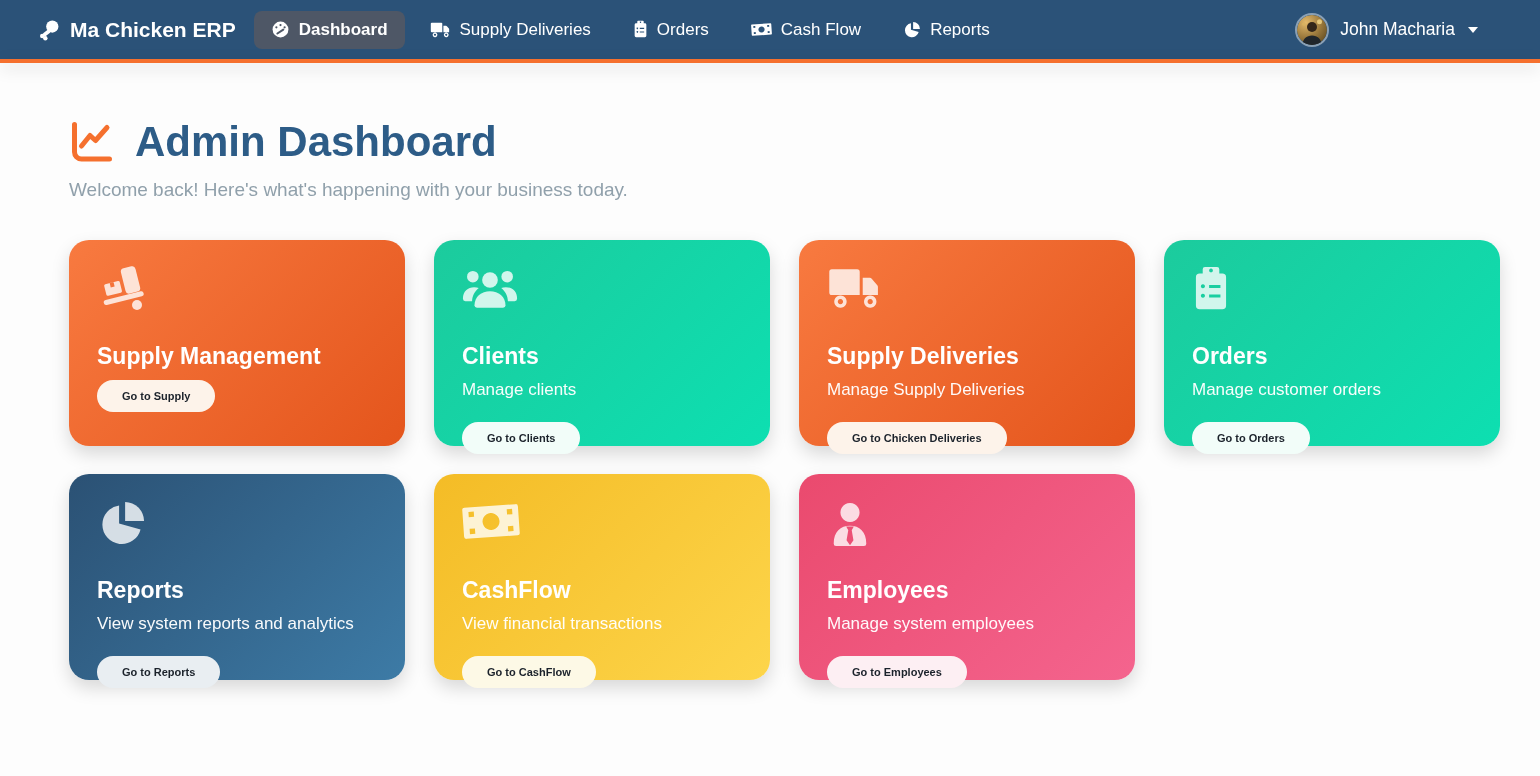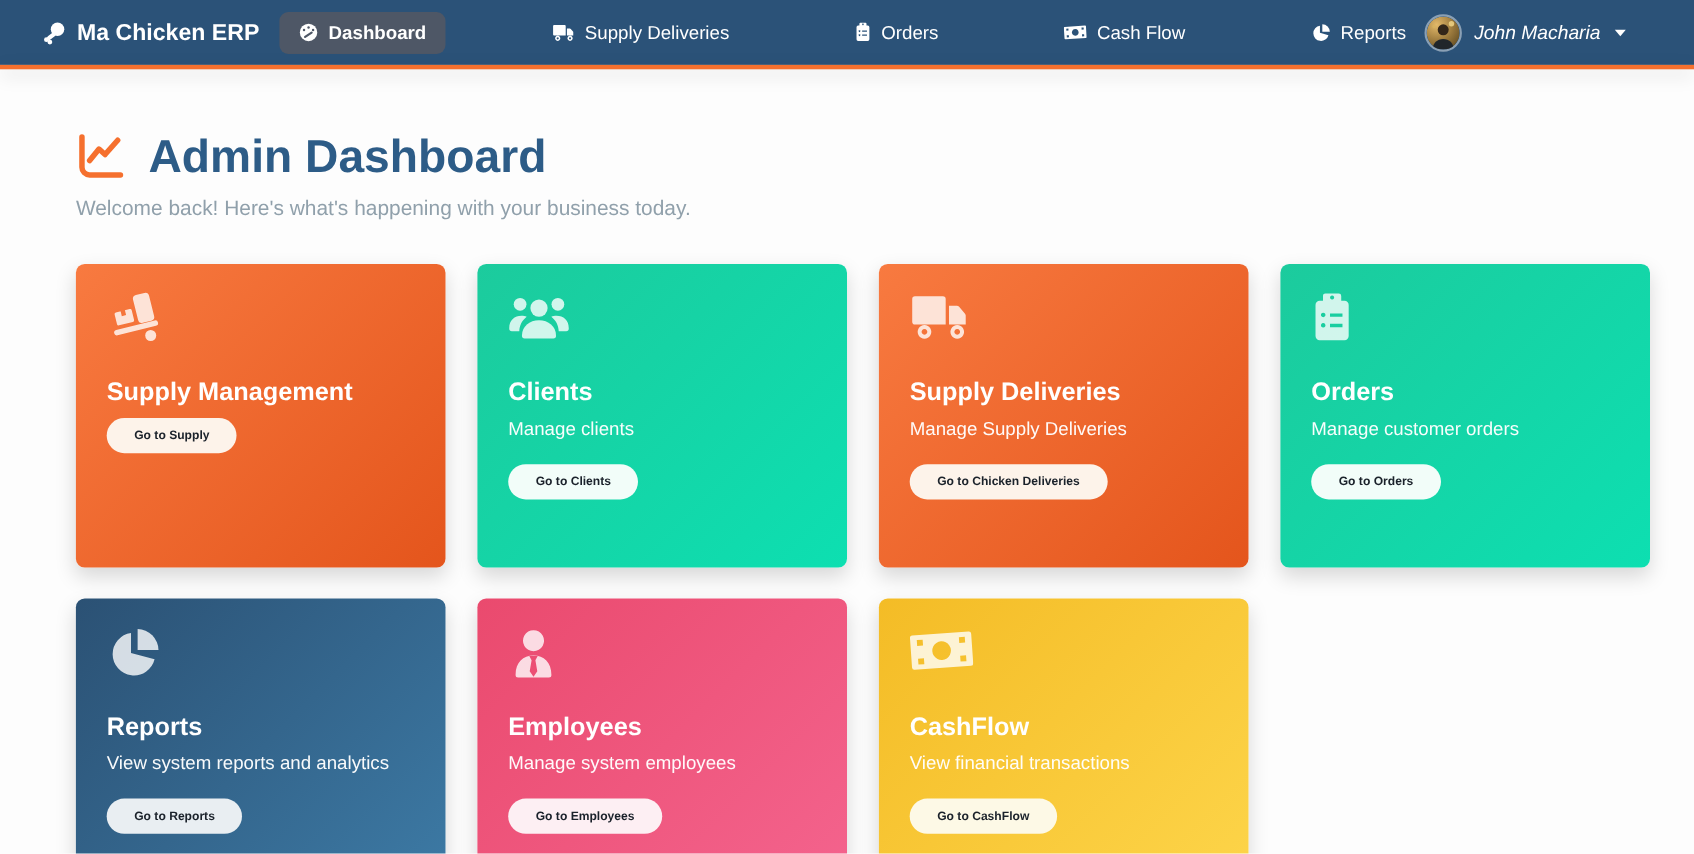--- a/index.html
+++ b/index.html
@@ -10,45 +10,45 @@
     background:var(--page-bg,#fdfdfd);
   }
 
   
   .navbar {
     height:59px; background:var(--navbar-bg,#2b5278);
     display:flex; align-items:center; padding:0 40px 0 38px;
   }
   .brand { display:flex; align-items:center; gap:10px; color:#fff;
            font-weight:bold; font-size:21px; margin-right:18px; cursor:pointer; white-space:nowrap;}
-  .nav-items { display:flex; align-items:center; gap:8px; flex:1;justify-content:space-between; }
+  .nav-items { display:flex; align-items:center; gap:8px; flex:1; }
   .nav-item { display:flex; align-items:center; gap:9px; color:#fff; font-size:17px;
               padding:9px 17px; border-radius:8px; cursor:pointer; white-space:nowrap; }
   .nav-item .nav-ico { display:flex; align-items:center; }
   .nav-item.active { background:var(--navbar-active-bg,#4e5766); font-weight:bold; }
   .user-menu { display:flex; align-items:center; gap:11px; color:#fff; font-size:17.5px;
-               margin-right:22px; cursor:pointer; white-space:nowrap;font-style:italic;}
+               margin-right:22px; cursor:pointer; white-space:nowrap;}
   .avatar { width:34px; height:34px; border-radius:50%; border:2px solid rgba(255,255,255,.45);
             overflow:hidden; flex:0 0 auto; }
   .avatar svg { display:block; }
   .caret-down { width:0; height:0; border-left:5px solid transparent; border-right:5px solid transparent;
                 border-top:6px solid #fff; margin-left:2px; }
 
   .accent-bar { height:4px; background:var(--accent-orange,#f5702e);
                 box-shadow:0 5px 16px rgba(0,0,0,.18); position:relative; z-index:2; }
 
   
   .content { padding:0 69px; position:relative; z-index:1; }
   .page-header { margin-top:55px; display:flex; align-items:center; gap:20px; }
   .page-title { font-size:42px; font-weight:bold; color:var(--heading-blue,#2d5c87); margin:0; }
   .page-subtitle { margin:13px 0 0; font-size:19px; color:var(--subtitle-gray,#90a0ab); }
 
   
   .card-grid { margin-top:39px; display:grid; grid-template-columns:repeat(4,336px); gap:28px 29px; }
-  .card { width:336px; height:276px; border-radius:8px; padding:25px 28px;
+  .card { width:336px; height:206px; border-radius:20px; padding:25px 28px;
           color:#fff; box-shadow:0 8px 18px rgba(0,0,0,.15); }
   .card-icon { height:48px; margin-bottom:30px; display:flex; align-items:flex-start; }
   .card-icon svg { fill:rgba(255,255,255,.8); }
   .card-title { font-size:23px; font-weight:bold; margin:0 0 10px; }
   .card-desc { font-size:17px; margin:0 0 22px; color:rgba(255,255,255,.97); }
   .card-btn { border:none; border-radius:50px; padding:10px 25px; font-size:11px; font-weight:bold;
               color:var(--button-text,#1b222b); cursor:pointer; font-family:inherit; }
 
   .theme-orange { background:linear-gradient(135deg,var(--card-orange-1,#f87a40),var(--card-orange-2,#e4551c)); }
   .theme-orange .card-btn { background:var(--btn-orange-bg,#fdf3ea); }
@@ -229,36 +229,36 @@
         <svg viewBox="0 0 24 24" width="50" height="50">
           <path d="M10.6 3.1 A9.3 9.3 0 1 0 20.9 14.6 L10.6 11.8 z"></path>
           <path d="M13.5 1.4 A9.3 9.3 0 0 1 22.6 10.5 L13.5 10.5 z"></path>
         </svg>
       </div>
       <h3 class="card-title">Reports</h3>
       <p class="card-desc">View system reports and analytics</p>
       <button class="card-btn">Go to Reports</button>
     </div>
 
+    <div class="card theme-yellow">
+      <div class="card-icon">
+        <svg viewBox="0 0 26 18" width="58" height="45">
+          <path fill-rule="evenodd" transform="rotate(-4 13 9)" d="M1.5 2 h23 a1 1 0 0 1 1 1 v12 a1 1 0 0 1 -1 1 h-23 a1 1 0 0 1 -1 -1 V3 a1 1 0 0 1 1 -1 z M13 5.2 a3.8 3.8 0 1 0 .01 0 z M3.2 4 h2.4 v2.4 H3.2 z M20.4 4 h2.4 v2.4 h-2.4 z M3.2 11.6 h2.4 v2.4 H3.2 z M20.4 11.6 h2.4 v2.4 h-2.4 z"></path>
+        </svg>
+      </div>
+      <h3 class="card-title">CashFlow</h3>
+      <p class="card-desc">View financial transactions</p>
+      <button class="card-btn">Go to CashFlow</button>
+    </div>
+
     <div class="card theme-pink">
       <div class="card-icon">
         <svg viewBox="0 0 24 24" width="46" height="48">
           <path fill-rule="evenodd" d="M12 1.5 a5 5 0 1 0 .01 0 z M3.5 22.8 c0-6.2 3.6-9.3 8.5-9.3 s8.5 3.1 8.5 9.3 a1.2 1.2 0 0 1 -1.2 1.2 H4.7 a1.2 1.2 0 0 1 -1.2 -1.2 z M10 13.8 h4 l-1.1 2 .9 5.2 -1.8 2.6 -1.8 -2.6 .9 -5.2 z"></path>
         </svg>
       </div>
       <h3 class="card-title">Employees</h3>
       <p class="card-desc">Manage system employees</p>
       <button class="card-btn">Go to Employees</button>
     </div>
 
-    <div class="card theme-yellow">
-      <div class="card-icon">
-        <svg viewBox="0 0 26 18" width="58" height="45">
-          <path fill-rule="evenodd" transform="rotate(-4 13 9)" d="M1.5 2 h23 a1 1 0 0 1 1 1 v12 a1 1 0 0 1 -1 1 h-23 a1 1 0 0 1 -1 -1 V3 a1 1 0 0 1 1 -1 z M13 5.2 a3.8 3.8 0 1 0 .01 0 z M3.2 4 h2.4 v2.4 H3.2 z M20.4 4 h2.4 v2.4 h-2.4 z M3.2 11.6 h2.4 v2.4 H3.2 z M20.4 11.6 h2.4 v2.4 h-2.4 z"></path>
-        </svg>
-      </div>
-      <h3 class="card-title">CashFlow</h3>
-      <p class="card-desc">View financial transactions</p>
-      <button class="card-btn">Go to CashFlow</button>
-    </div>
-
   </div>
 </div>
 
 </body></html>

